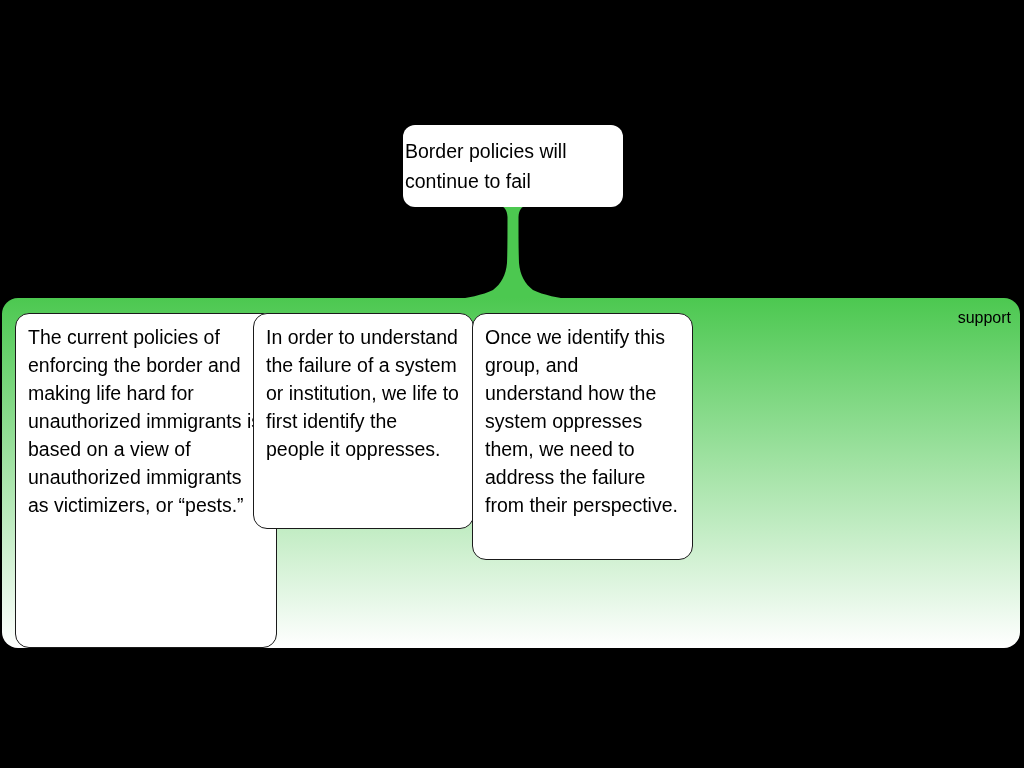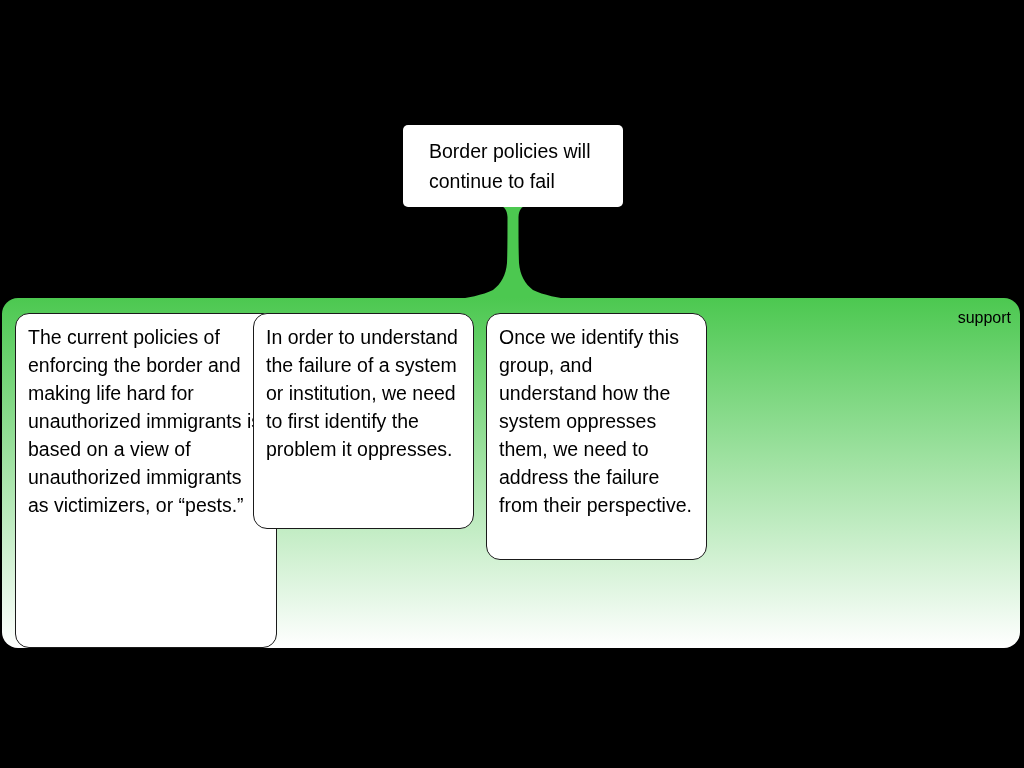--- a/index.html
+++ b/index.html
@@ -19,22 +19,22 @@
 
   
   .conclusion-node {
     position: absolute;
     left: 403px;
     top: 125px;
     width: 220px;
     height: 82px;
     box-sizing: border-box;
     background: #ffffff;
-    border-radius: 5px;
-    padding: 11px 26px;
+    border-radius: 12px;
+    padding: 11px 2px;
     font-size: 19.5px;
     line-height: 30px;
     z-index: 3;
     overflow: hidden;
   }
 
   
   .connector {
     position: absolute;
     left: 453px;
@@ -73,21 +73,21 @@
     border: 1px solid #1a1a1a;
     border-radius: 14px;
     padding: 9px 12px;
     font-size: 19.5px;
     line-height: 28px;
     overflow: hidden;
     z-index: 4;
   }
   .card-1 { left: 13px;  top: 15px; width: 262px; height: 335px; }
   .card-2 { left: 251px; top: 15px; width: 221px; height: 216px; }
-  .card-3 { left: 484px; top: 15px; width: 221px; height: 247px; }
+  .card-3 { left: 470px; top: 15px; width: 221px; height: 247px; }
   .card-4 { left: 721px; top: 15px; width: 222px; height: 245px; }
 </style>
 </head>
 <body>
 
 <div id="canvas">
 
   <div class="conclusion-node">
     <span>Border policies will continue to fail</span>
   </div>
@@ -97,21 +97,21 @@
   </svg>
 
   <div class="support-panel">
     <span class="support-label">support</span>
 
     <div class="premise-card card-1">
       <span>The current policies of enforcing the border and making life hard for unauthorized immigrants is based on a view of unauthorized immigrants as victimizers, or “pests.”</span>
     </div>
 
     <div class="premise-card card-2">
-      <span>In order to understand the failure of a system or institution, we need to first identify the problem it oppresses.</span>
+      <span>In order to understand the failure of a system or institution, we life to first identify the people it oppresses.</span>
     </div>
 
     <div class="premise-card card-3">
       <span>Once we identify this group, and understand how the system oppresses them, we need to address the failure from their perspective.</span>
     </div>
 
   </div>
 
 </div>
 

